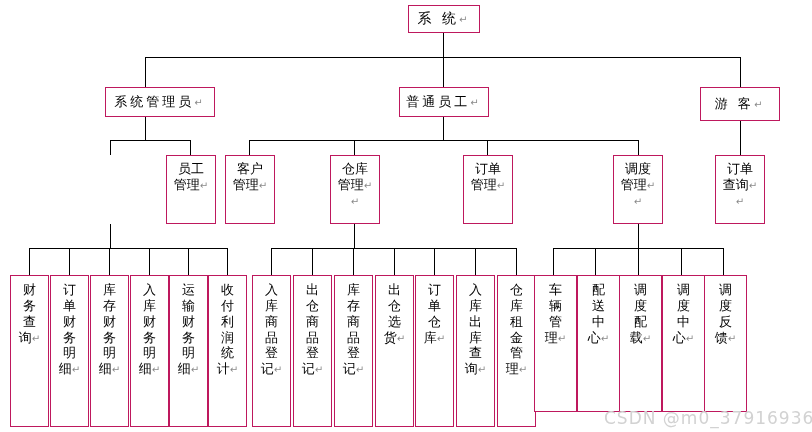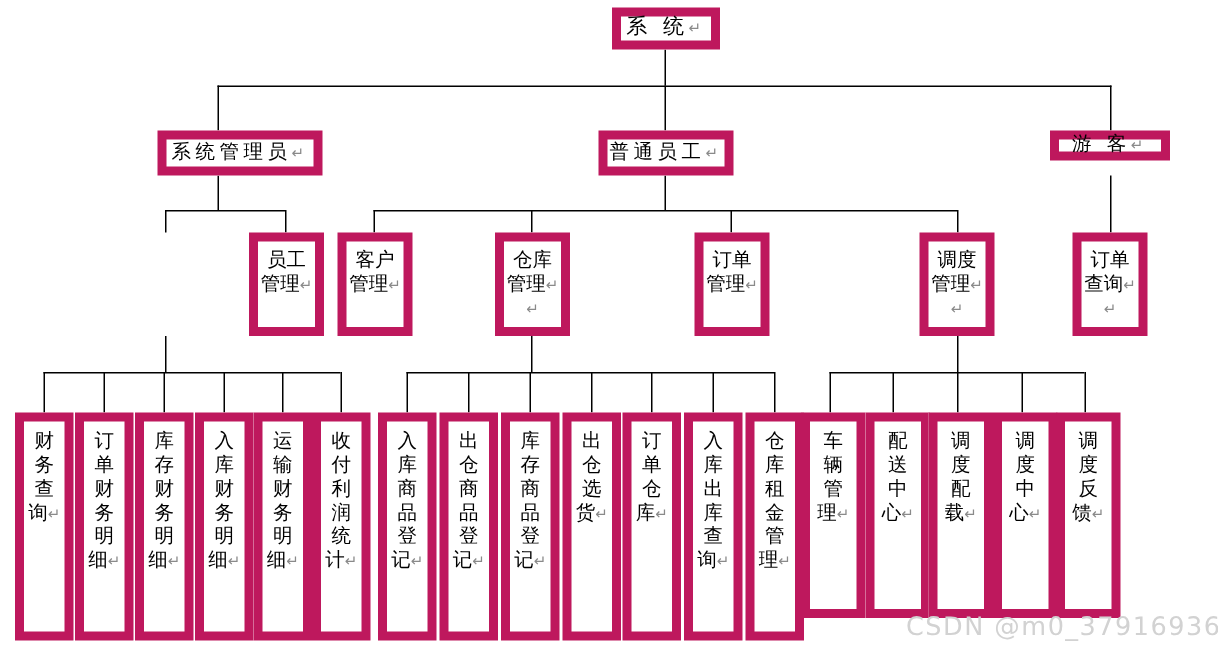--- a/index.html
+++ b/index.html
@@ -11,21 +11,21 @@
     position:relative;
     width:812px;
     height:432px;
     background:#ffffff;
     overflow:hidden;
   }
   
   .node{
     position:absolute;
     box-sizing:border-box;
-    border:6px solid #be185d;
+    border:1px solid #be185d;
     background:#ffffff;
     display:flex;
     flex-direction:column;
     align-items:center;
     justify-content:flex-start;
     color:#000000;
     z-index:3;
   }
   .node .ln{
     display:block;
@@ -113,21 +113,21 @@
   <div class="node h-node" style="left:408px;top:5px;width:72px;height:28px;font-size:14px;">
     <span class="ln"><span>系 统</span><span class="cr">↵</span></span>
   </div>
 
   <div class="node h-node" style="left:399px;top:87px;width:90px;height:30px;font-size:13px;">
     <span class="ln"><span>普通员工</span><span class="cr">↵</span></span>
   </div>
   <div class="node h-node" style="left:105px;top:87px;width:110px;height:30px;font-size:13px;">
     <span class="ln"><span>系统管理员</span><span class="cr">↵</span></span>
   </div>
-  <div class="node h-node" style="left:700px;top:87px;width:80px;height:20px;font-size:13px;">
+  <div class="node h-node" style="left:700px;top:87px;width:80px;height:34px;font-size:13px;">
     <span class="ln"><span>游 客</span><span class="cr">↵</span></span>
   </div>
 
 
   <div class="node" style="left:166px;top:155px;width:50px;height:69px;font-size:13px;padding-top:5px;">
     <span class="ln">员工</span>
     <span class="ln"><span>管理</span><span class="cr">↵</span></span>
   </div>
 
   <div class="node" style="left:225px;top:155px;width:50px;height:69px;font-size:13px;padding-top:5px;">

